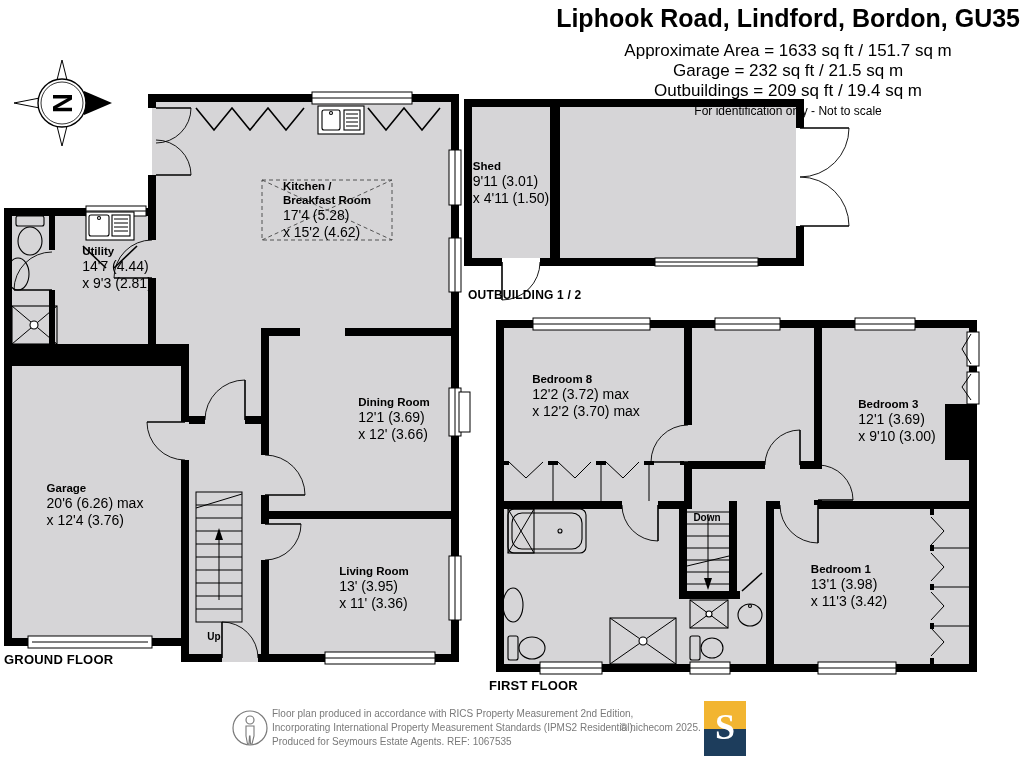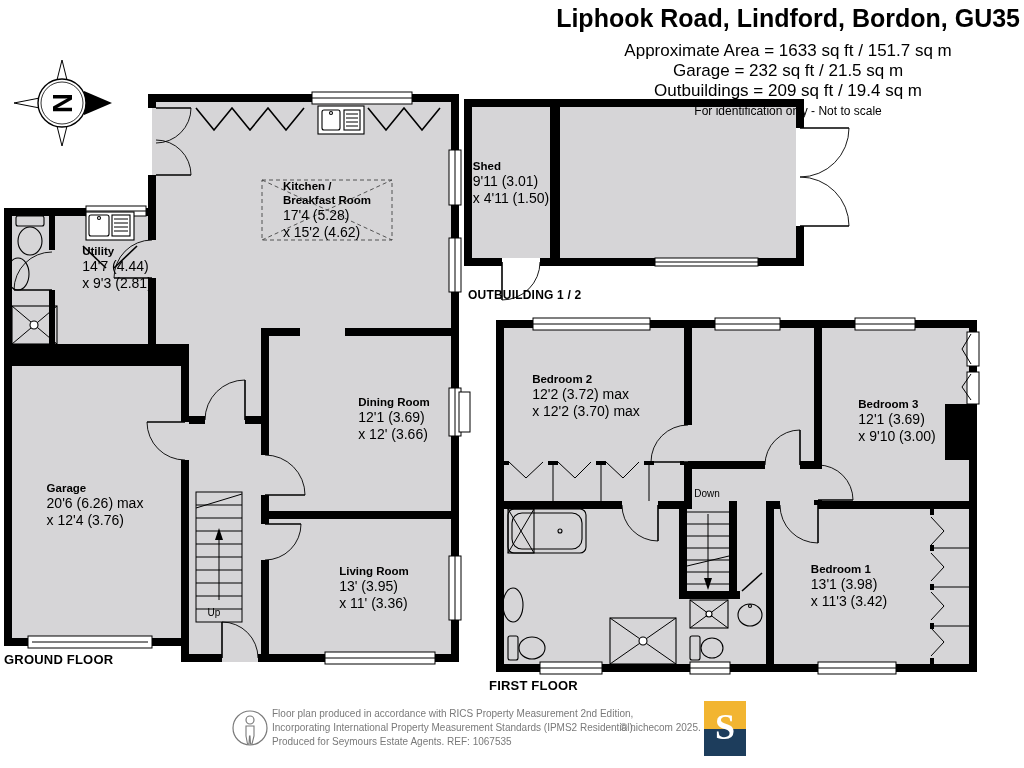--- a/index.html
+++ b/index.html
@@ -12,21 +12,21 @@
   .thin{stroke:#000;stroke-width:1;fill:none;}
   .fix{stroke:#000;stroke-width:1.1;fill:none;}
   .fixw{stroke:#000;stroke-width:1.1;fill:#fff;}
   .arc{stroke:#000;stroke-width:0.9;fill:none;}
   .leaf{stroke:#000;stroke-width:1.6;fill:none;}
   .zz{stroke:#000;stroke-width:1.6;fill:none;}
   .dash{stroke:#444;stroke-width:0.9;fill:none;stroke-dasharray:4 3;}
   .lbl{position:absolute;transform:translate(-50%,-50%);white-space:nowrap;line-height:1.22;}
   .room-name{font-weight:bold;font-size:11.5px;display:block;}
   .room-dim{font-size:14px;display:block;}
-  .stair-lbl{position:absolute;transform:translate(-50%,-50%);font-weight:normal;font-size:10px;}
+  .stair-lbl{position:absolute;transform:translate(-50%,-50%);font-weight:bold;font-size:10px;margin-top:24px;}
   .caption{position:absolute;font-weight:bold;font-size:13px;letter-spacing:.2px;}
   .header{position:absolute;top:4px;right:4px;text-align:center;}
   .header .title{font-weight:bold;font-size:25px;margin:0 0 8px 0;}
   .header .area-line{font-size:17px;line-height:20px;}
   .header .note{font-size:12px;margin-top:3px;}
   .footer-line{position:absolute;font-size:10px;color:var(--footer-text,#7a7a7a);white-space:nowrap;}
   .logo{position:absolute;left:704px;top:701px;width:42px;height:55px;}
   .logo .top{position:absolute;left:0;top:0;width:100%;height:50%;background:var(--logo-top,#f2b531);}
   .logo .bot{position:absolute;left:0;bottom:0;width:100%;height:50%;background:var(--logo-bottom,#1d3d5c);}
   .logo .s{position:absolute;left:50%;top:50%;transform:translate(-50%,-54%);
@@ -377,21 +377,21 @@
 <div class="caption" style="left:4px;top:652px;">GROUND FLOOR</div>
 
 <div class="lbl" style="left:511px;top:183px;">
   <span class="room-name">Shed</span>
   <span class="room-dim">9'11 (3.01)</span>
   <span class="room-dim">x 4'11 (1.50)</span>
 </div>
 <div class="caption" style="left:468px;top:288px;font-size:12px;">OUTBUILDING 1 / 2</div>
 
 <div class="lbl" style="left:586px;top:396px;">
-  <span class="room-name">Bedroom 2</span>
+  <span class="room-name">Bedroom 8</span>
   <span class="room-dim">12'2 (3.72) max</span>
   <span class="room-dim">x 12'2 (3.70) max</span>
 </div>
 <div class="lbl" style="left:897px;top:421px;">
   <span class="room-name">Bedroom 3</span>
   <span class="room-dim">12'1 (3.69)</span>
   <span class="room-dim">x 9'10 (3.00)</span>
 </div>
 <div class="lbl" style="left:849px;top:586px;">
   <span class="room-name">Bedroom 1</span>

